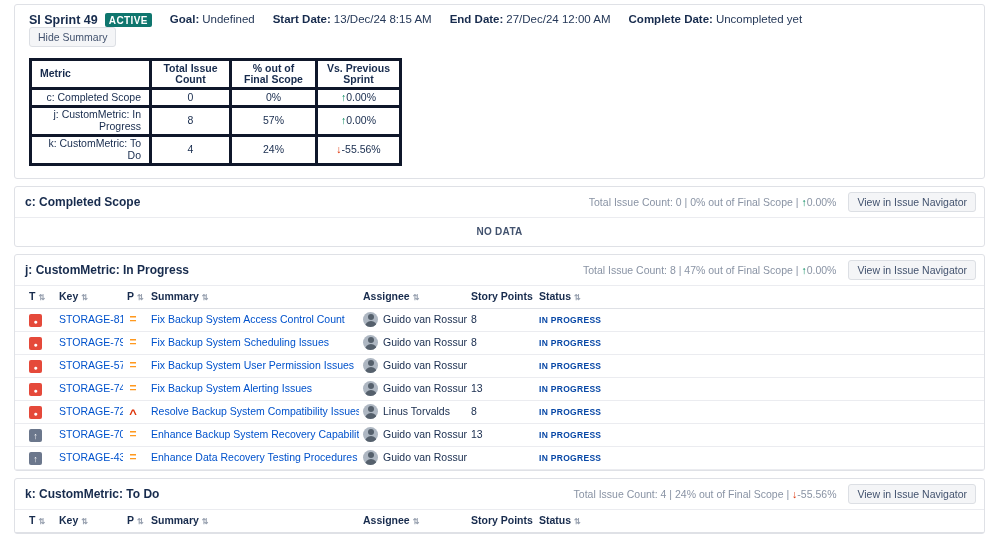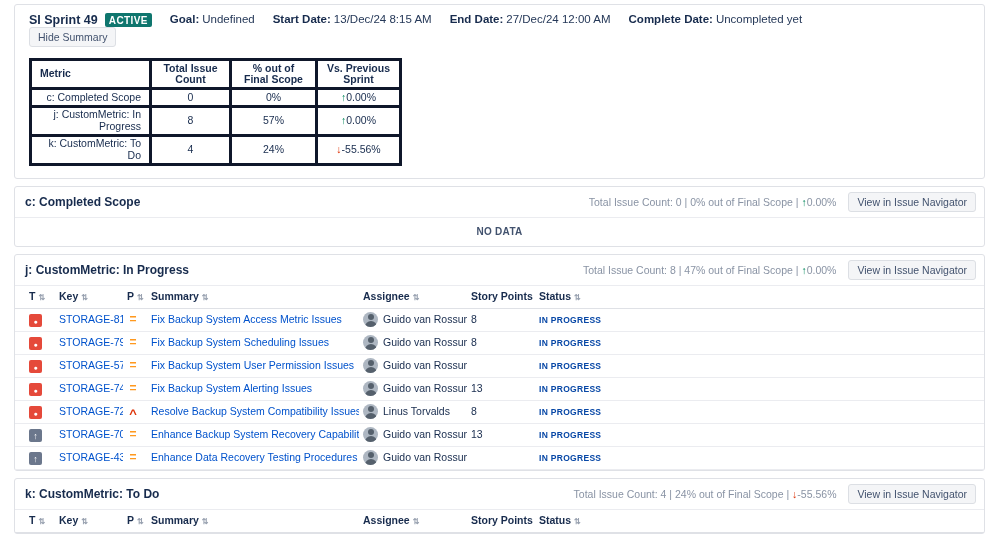--- a/index.html
+++ b/index.html
@@ -147,21 +147,21 @@
           <th><span>Assignee</span><span class="sort">⇅</span></th>
           <th><span>Story Points</span></th>
           <th><span>Status</span><span class="sort">⇅</span></th>
         </tr>
       </thead>
       <tbody>
         <tr>
           <td><span class="type-icon type-bug"></span></td>
           <td><a class="link">STORAGE-81</a></td>
           <td><span class="prio-icon prio-medium"></span></td>
-          <td><a class="link">Fix Backup System Access Metric Issues</a></td>
+          <td><a class="link">Fix Backup System Access Control Count</a></td>
           <td>
               <span class="asg">
                 <span class="avatar"></span>
                 <span>Guido van Rossum</span>
               </span>
             </td>
           <td>8</td>
           <td><span class="status status-in-progress">IN PROGRESS</span></td>
         </tr>
         <tr>

